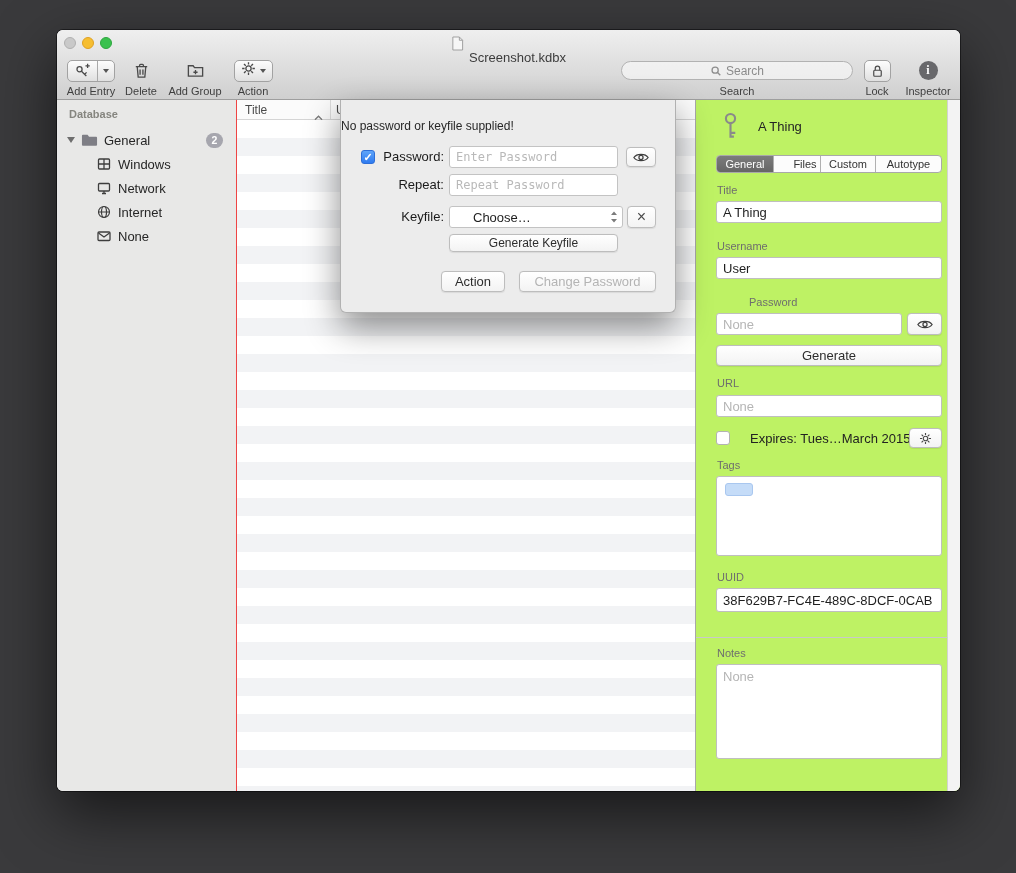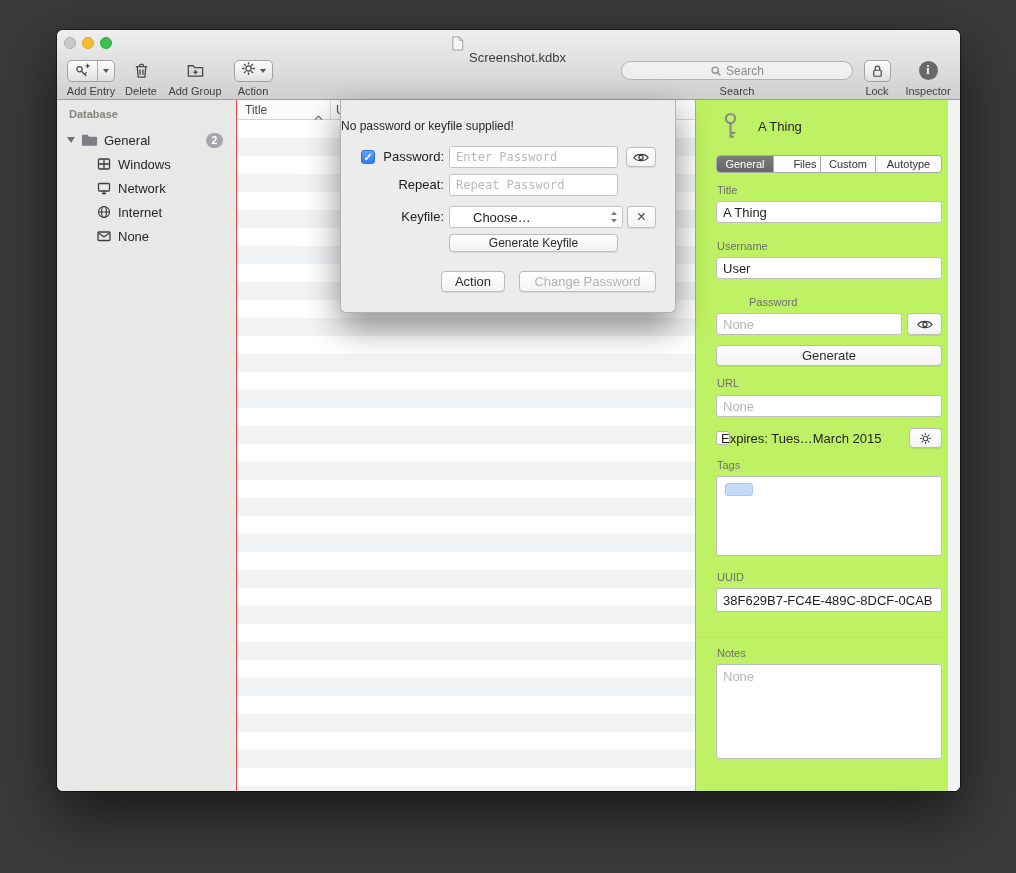--- a/index.html
+++ b/index.html
@@ -336,21 +336,21 @@
         </g>
       </svg>
     </button>
 
     <button class="btn" style="position:absolute; left:20px; top:245px; width:226px; height:21px;">Generate</button>
 
     <span class="insp-label" style="left:21px; top:277px;">URL</span>
     <input class="insp-field" style="left: 20px; top: 295px; width: 226px;" placeholder="None">
 
     <span class="checkbox" style="position:absolute; left:20px; top:331px;"></span>
-    <span style="position:absolute; left:25px; top:331px; font-size:13px; color:#222;">Expires: Tues…March 2015</span>
+    <span style="position:absolute; left:54px; top:331px; font-size:13px; color:#222;">Expires: Tues…March 2015</span>
     <button class="btn" style="position:absolute; left:213px; top:328px; width:33px; height:20px;">
       <svg width="13" height="13" viewBox="0 0 16 16">
         <g stroke="#4a4a4a" stroke-width="1.4" fill="none">
           <circle cx="8" cy="8" r="2.8"></circle>
           <path d="M8 1.2 v2.6 M8 12.2 v2.6 M1.2 8 h2.6 M12.2 8 h2.6 M3.2 3.2 l1.9 1.9 M10.9 10.9 l1.9 1.9 M12.8 3.2 l-1.9 1.9 M5.1 10.9 l-1.9 1.9"></path>
         </g>
       </svg>
     </button>
 
     <span class="insp-label" style="left:21px; top:359px;">Tags</span>

